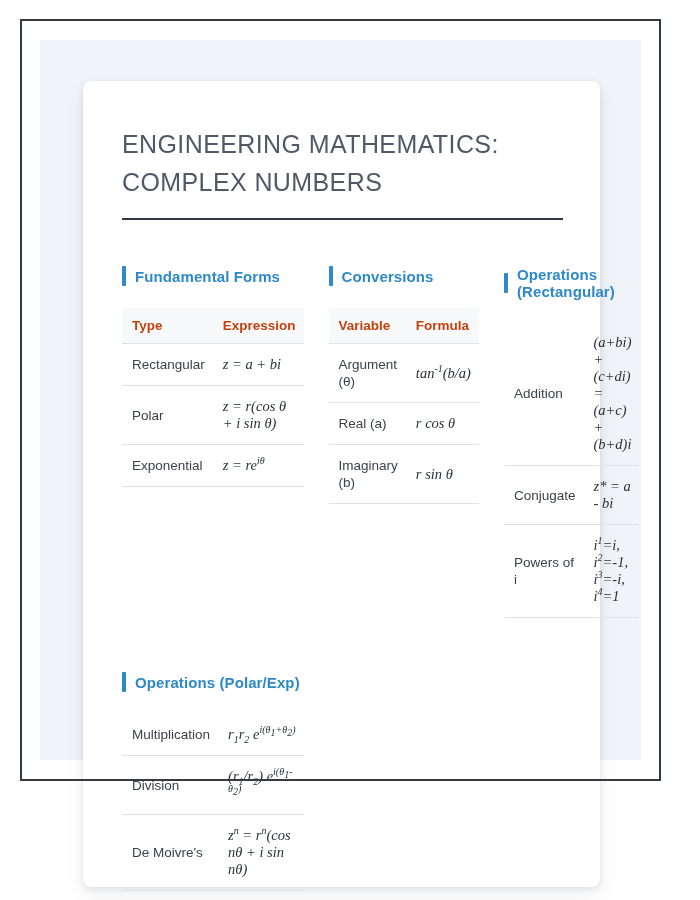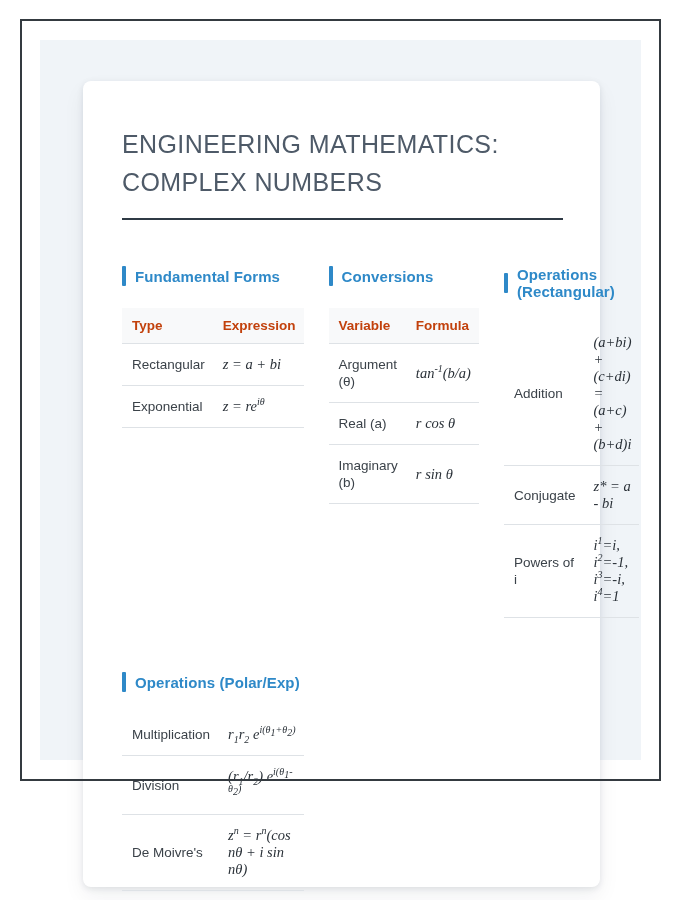--- a/index.html
+++ b/index.html
@@ -72,20 +72,24 @@
           <thead>
             <tr>
               <th>Type</th>
               <th>Expression</th>
             </tr>
           </thead>
           <tbody>
               <tr>
                 <td>Rectangular</td>
                 <td class="formula">z = a + bi</td>
+              </tr>
+              <tr>
+                <td>Polar</td>
+                <td class="formula">z = r(cos θ + i sin θ)</td>
               </tr>
               <tr>
                 <td>Exponential</td>
                 <td class="formula">z = re<sup>iθ</sup></td>
               </tr>
             </tbody>
         </table>
       </section>
 
       <section>

